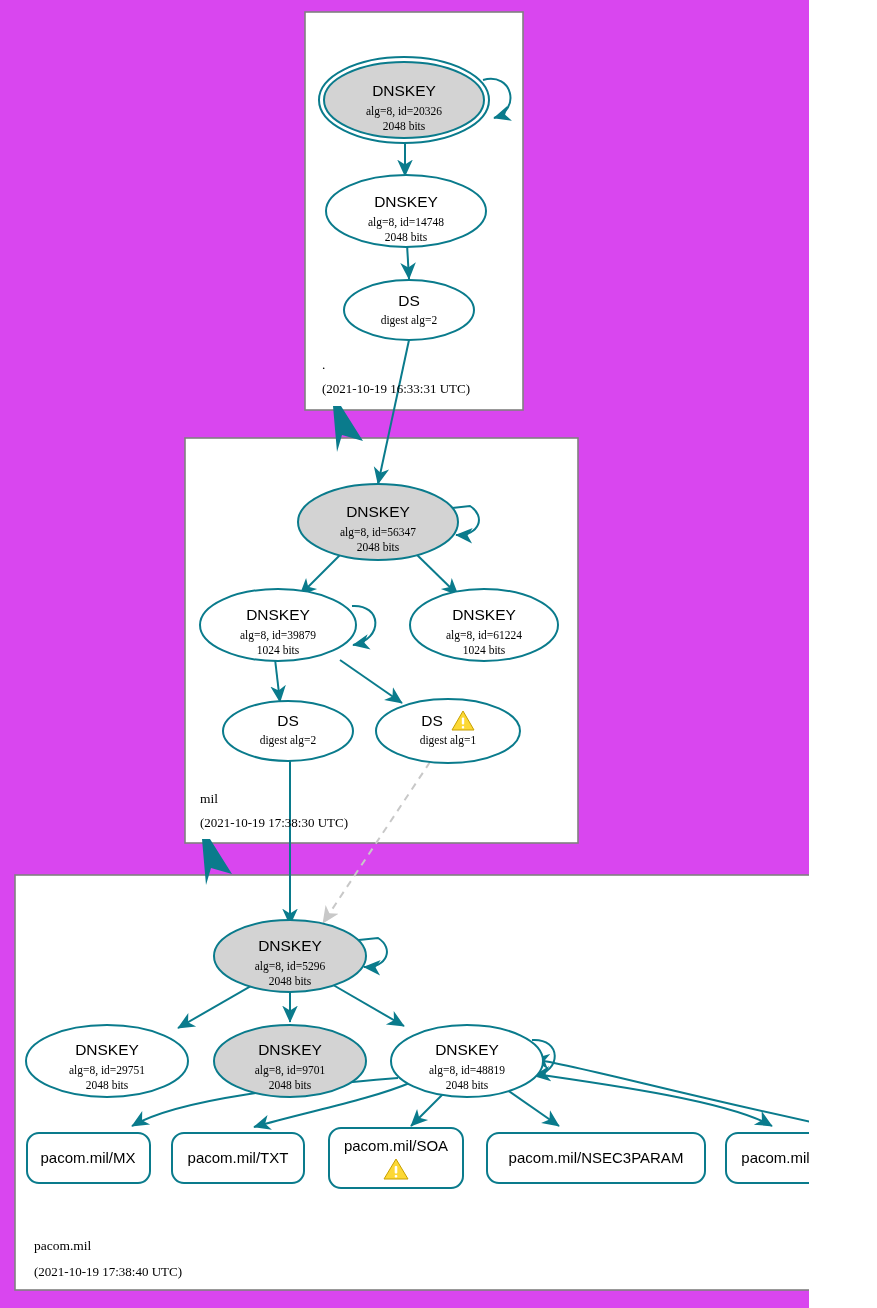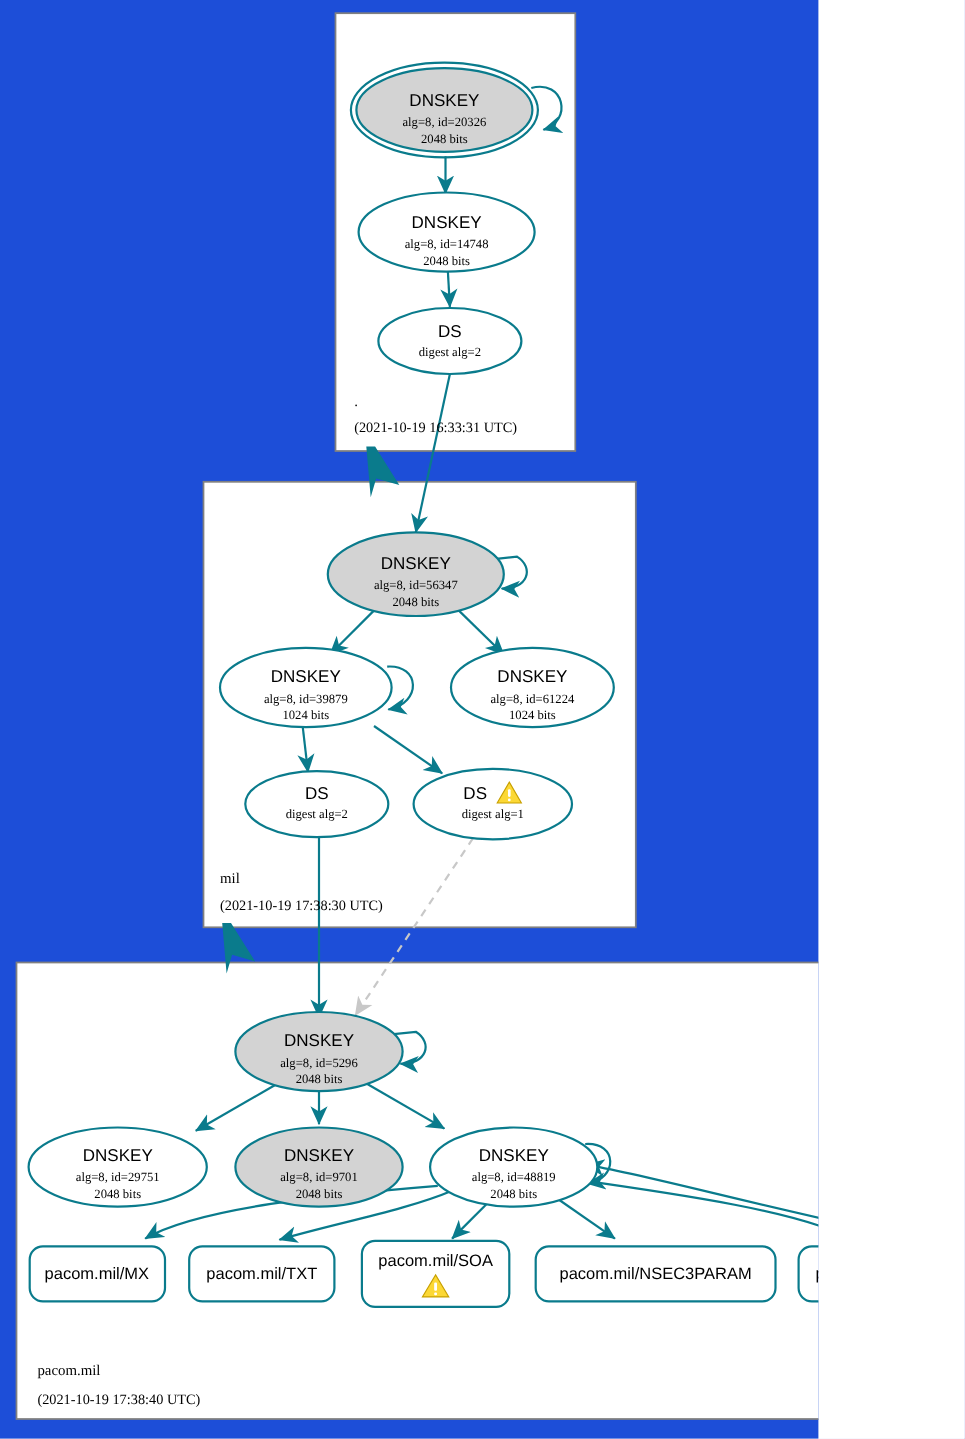--- a/index.html
+++ b/index.html
@@ -6,23 +6,23 @@
   html, body {
     margin: 0;
     padding: 0;
     background: #ffffff;
   }
   body {
     font-family: "Liberation Sans", sans-serif;
   }
   #canvas {
     position: relative;
-    width: 744px;
+    width: 809px;
     height: 1308px;
-    background: #1d4ed8;
+    background: #d946ef;
     overflow: hidden;
   }
   svg.layer {
     position: absolute;
     left: 0;
     top: 0;
     width: 877px;
     height: 1308px;
   }
   .zone-box {

